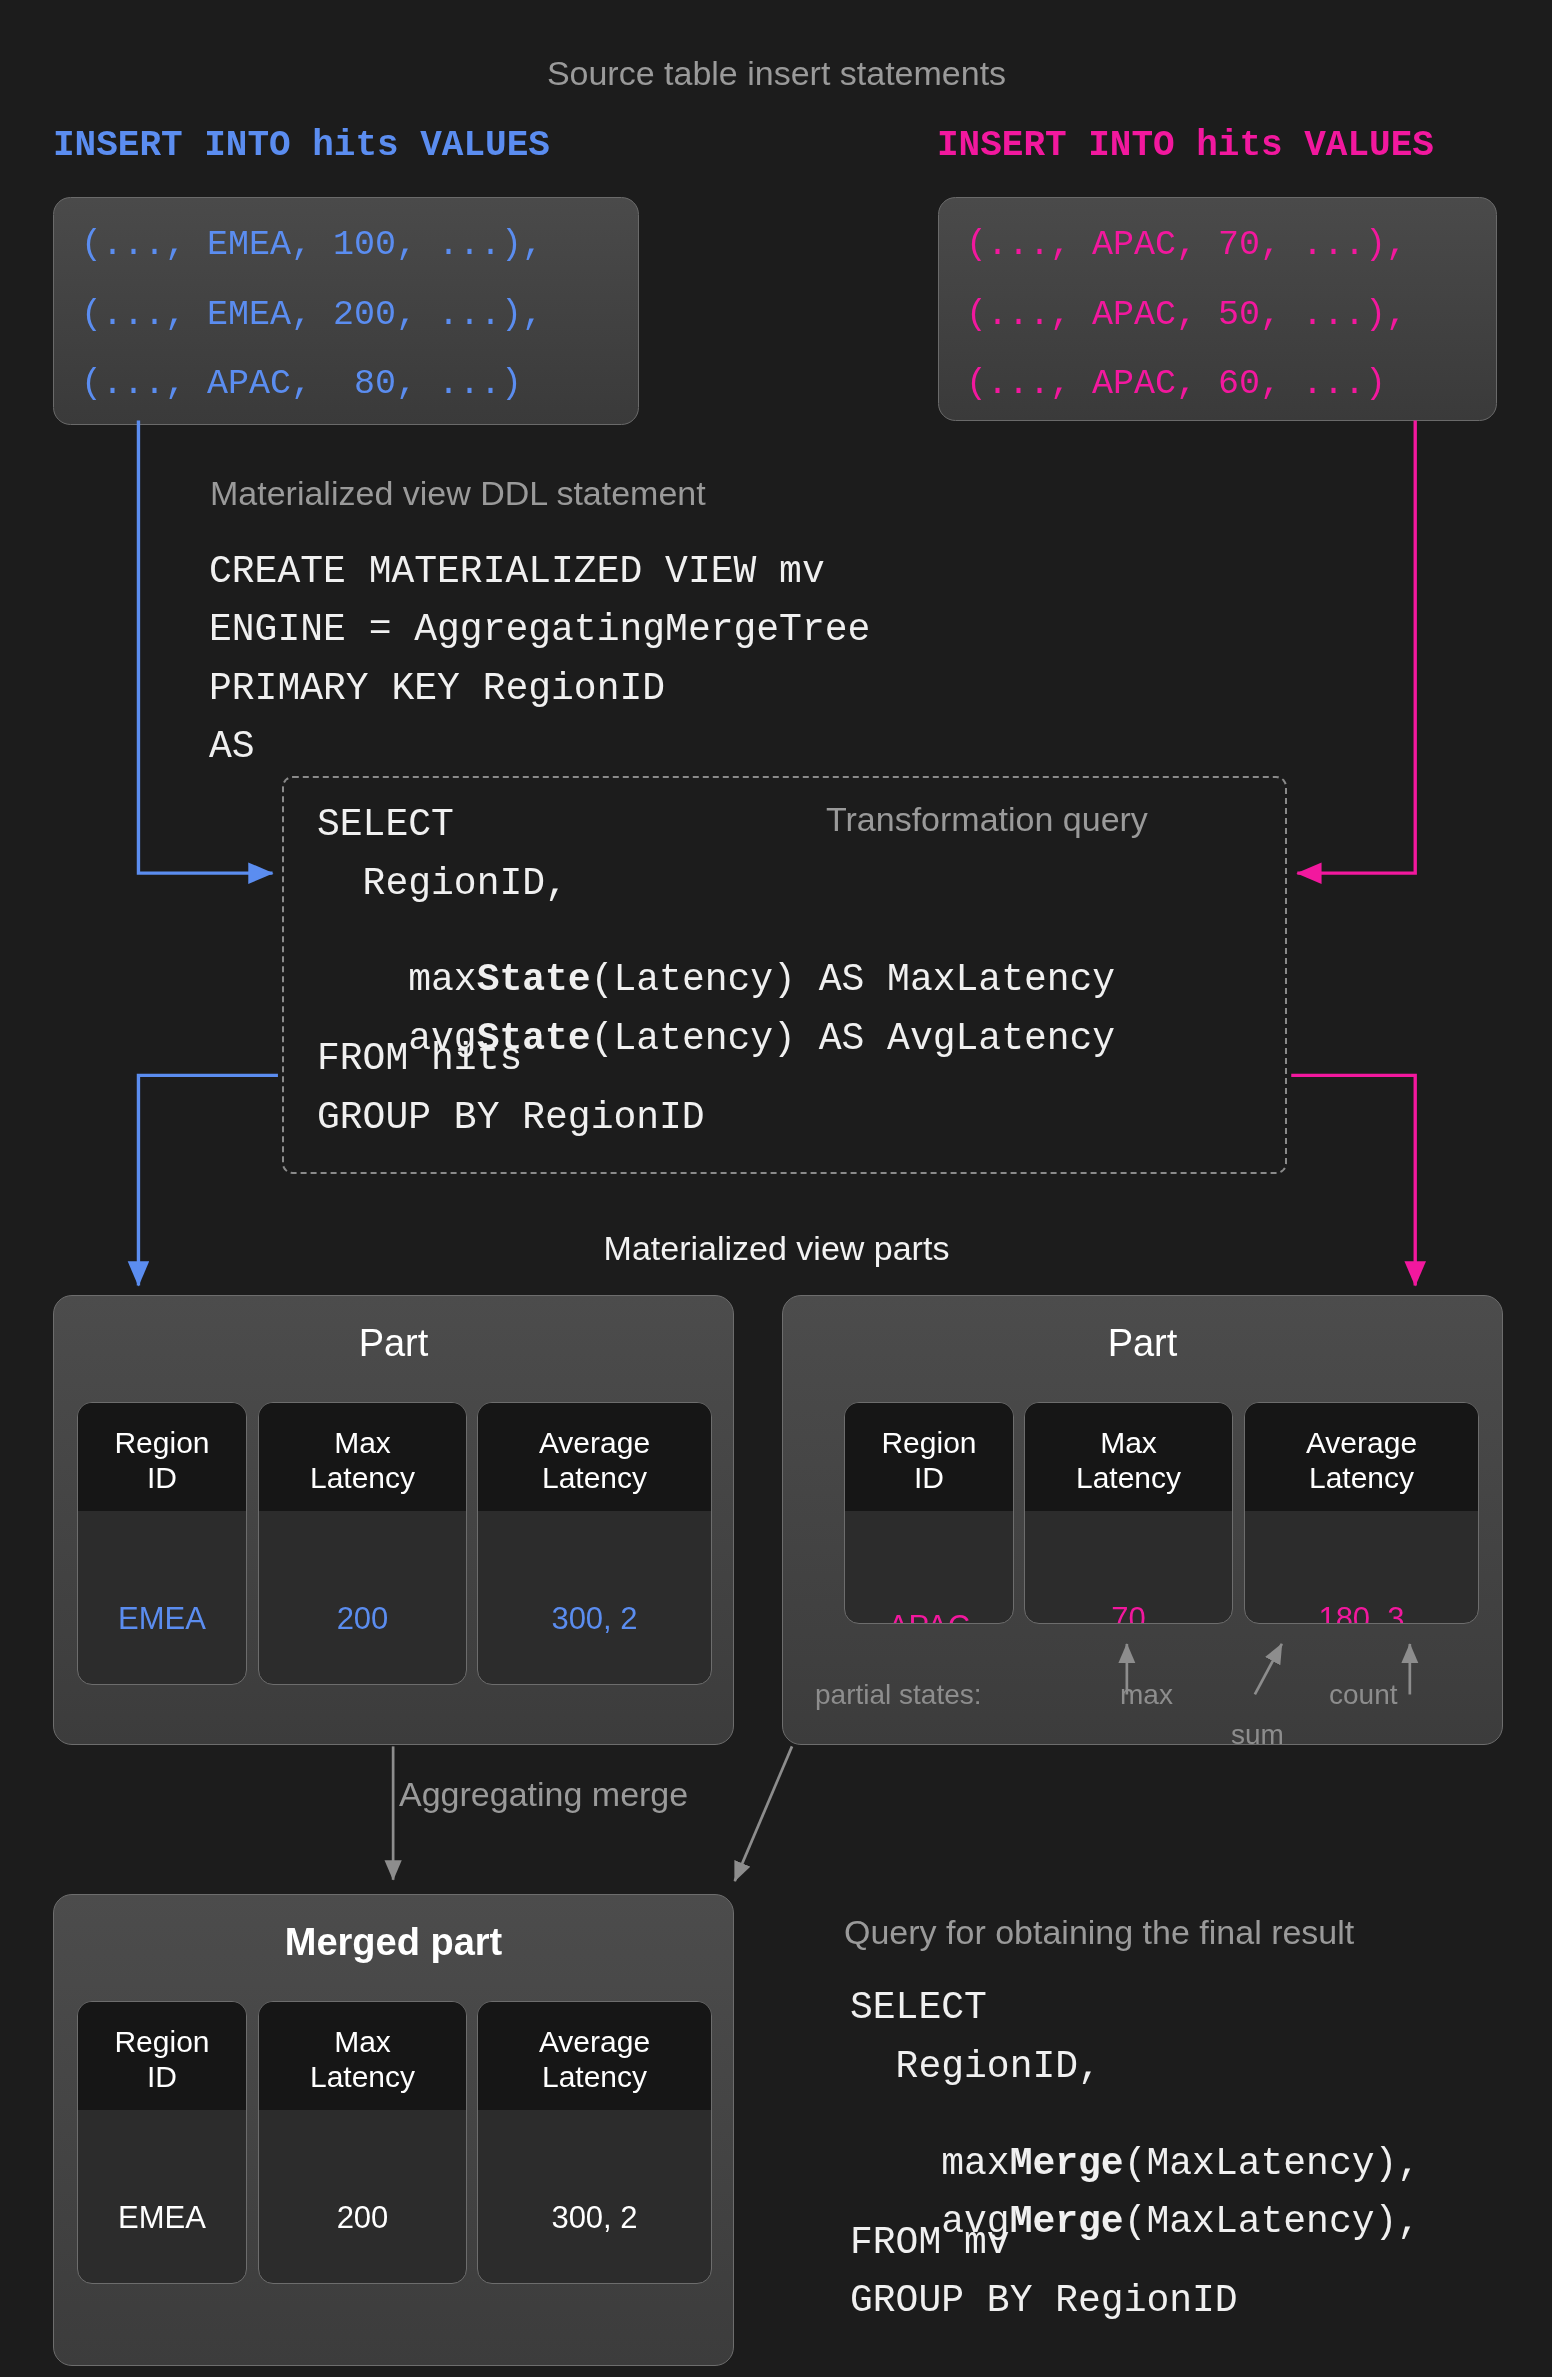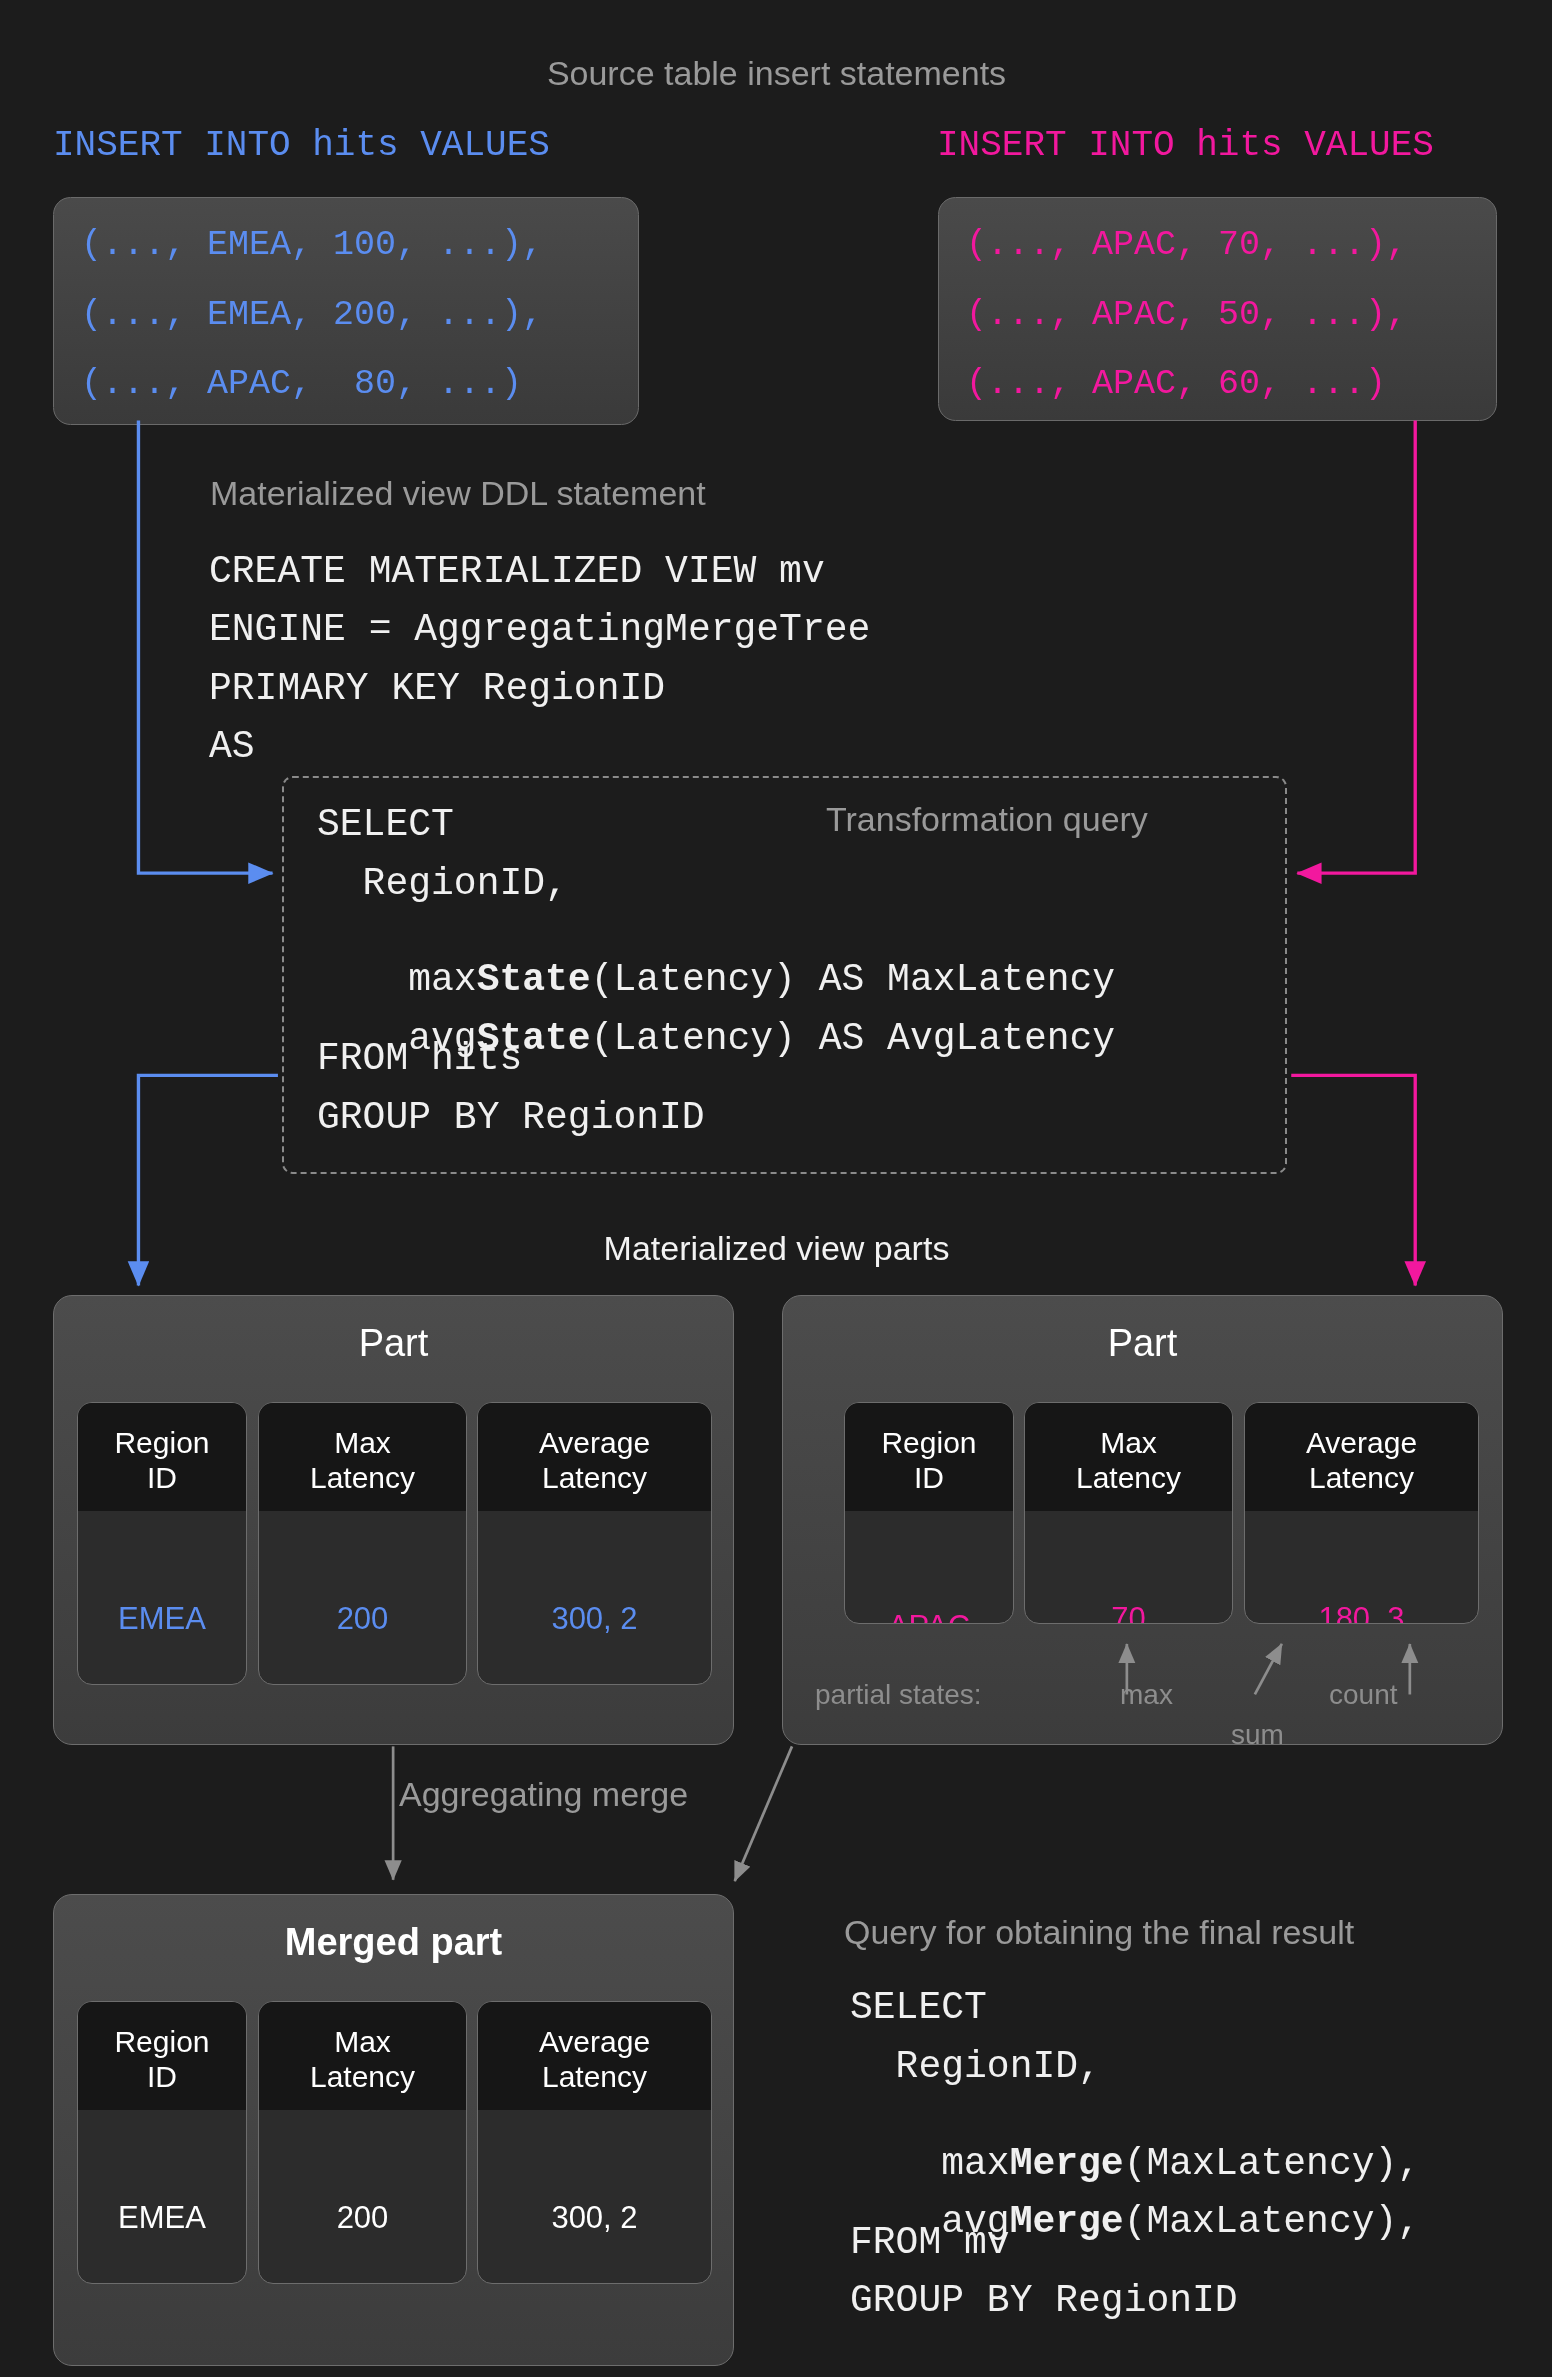--- a/index.html
+++ b/index.html
@@ -16,21 +16,21 @@
   
   .caption{
     color:#9a9a9a;font-size:34px;line-height:1.2;white-space:pre;
   }
   .caption-white{
     color:#f2f2f2;font-size:34px;line-height:1.2;white-space:pre;
   }
 
   
   .ins-head{
-    font-size:36px;letter-spacing:0px;white-space:pre;font-weight:400;
+    font-size:36px;letter-spacing:0px;white-space:pre;font-weight:700;
   }
   .blue{color:#5b8df0;}
   .pink{color:#f2189e;}
 
   
   .codebox{
     background:linear-gradient(180deg,#4a4a4a 0%,#3a3a3a 100%);
     border:1.3px solid #6a6a6a;
     border-radius:17.5px;
     box-sizing:border-box;

